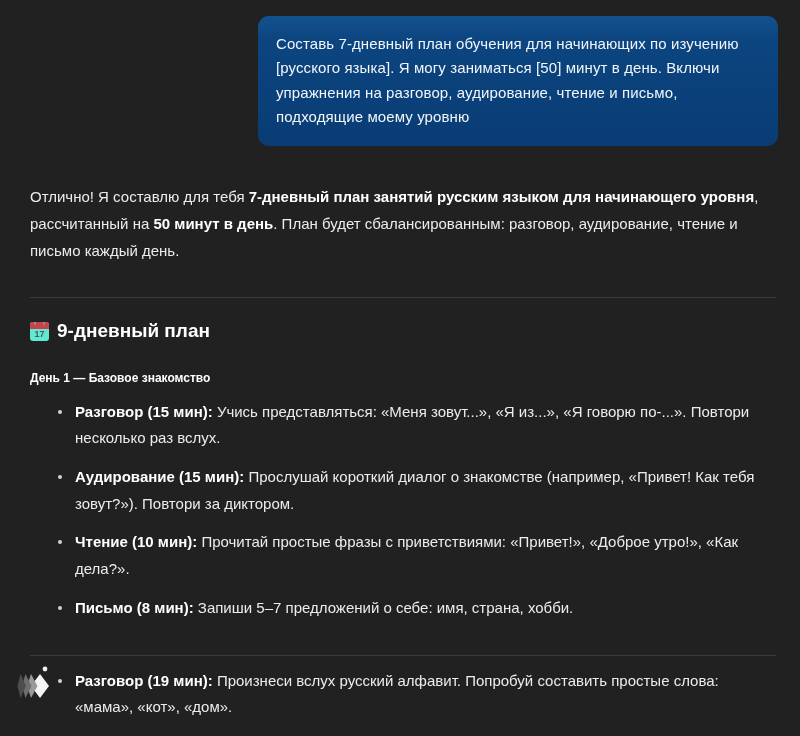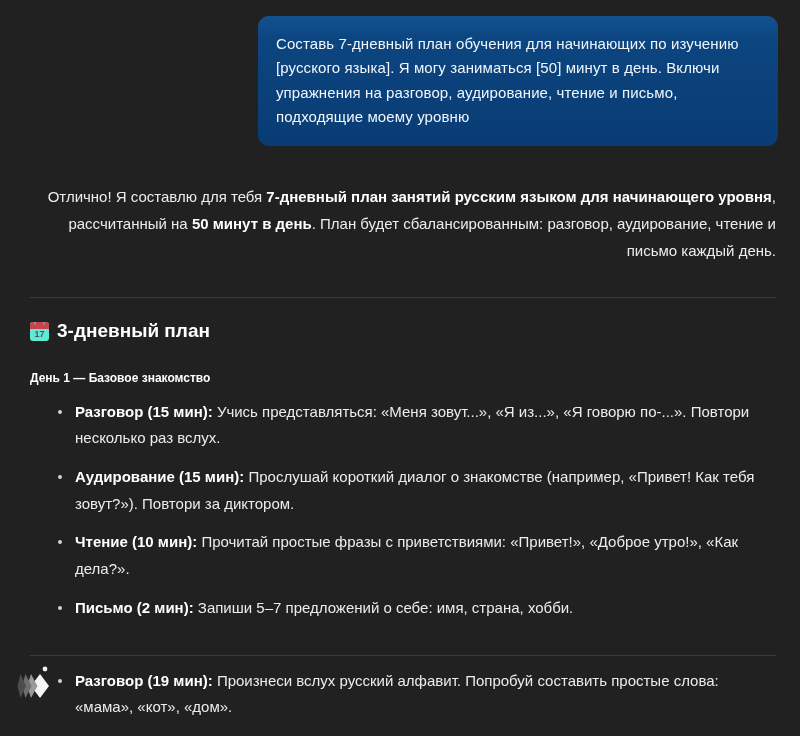--- a/index.html
+++ b/index.html
@@ -49,21 +49,20 @@
   .assistant-row {
     padding: 0 24px 0 30px;
     margin-top: 22px;
   }
   .assistant-paragraph {
     line-height: 1.78;
     font-size: 15px;
     color: #ececec;
     margin: 0;
     max-width: 752px;
-    text-align: right;
   }
   .assistant-paragraph b { font-weight: bold; color: #ffffff; }
 
   .divider {
     border: 0;
     border-top: 1px solid #3b3b3b;
     margin: 33px 0 0 0;
     width: 746px;
   }
 
@@ -179,29 +178,29 @@
       <span>Отлично! Я составлю для тебя </span><b>7-дневный план занятий русским языком для начинающего уровня</b><span>, рассчитанный на </span><b>50 минут в день</b><span>. План будет сбалансированным: разговор, аудирование, чтение и письмо каждый день.</span>
     </p>
 
     <hr class="divider">
 
     <h2 class="section-title">
       <span class="cal-icon">
         <span class="cal-top"></span>
         <span class="cal-day">17</span>
       </span>
-      <span>3-дневный план</span>
+      <span>9-дневный план</span>
     </h2>
 
     <h3 class="day-title">День 1 — Базовое знакомство</h3>
     <ul class="day-list">
       <li><b>Разговор (15 мин):</b><span> Учись представляться: «Меня зовут...», «Я из...», «Я говорю по-...». Повтори несколько раз вслух.</span></li>
       <li><b>Аудирование (15 мин):</b><span> Прослушай короткий диалог о знакомстве (например, «Привет! Как тебя зовут?»). Повтори за диктором.</span></li>
       <li><b>Чтение (10 мин):</b><span> Прочитай простые фразы с приветствиями: «Привет!», «Доброе утро!», «Как дела?».</span></li>
-      <li><b>Письмо (2 мин):</b><span> Запиши 5–7 предложений о себе: имя, страна, хобби.</span></li>
+      <li><b>Письмо (8 мин):</b><span> Запиши 5–7 предложений о себе: имя, страна, хобби.</span></li>
     </ul>
 
     <hr class="divider">
 
     <ul class="day-list">
       <li><b>Разговор (19 мин):</b><span> Произнеси вслух русский алфавит. Попробуй составить простые слова: «мама», «кот», «дом».</span></li>
 
     </ul>
 
   </div>

